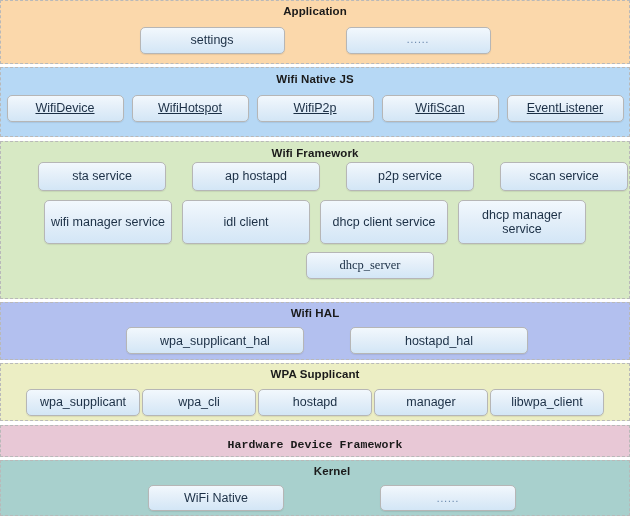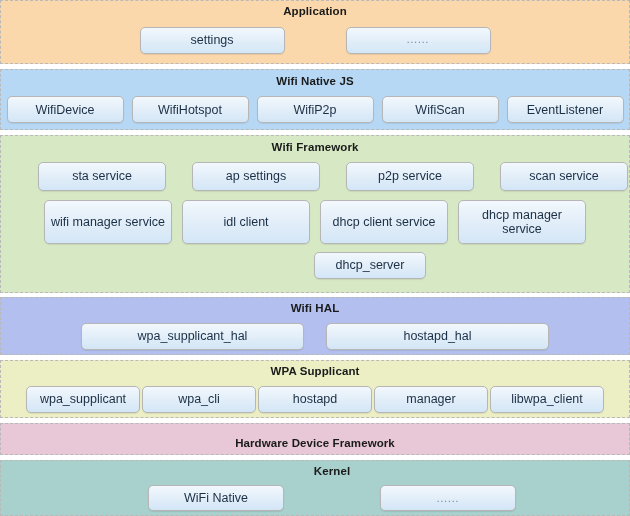--- a/index.html
+++ b/index.html
@@ -69,40 +69,40 @@
     letter-spacing: 1px;
   }
 
   
   #layer-application { height: 64px; background: #fbd8ab; }
   #layer-application .layer-title { margin-top: 5px; }
   #layer-application .row { margin-top: 9px; gap: 61px; }
   #layer-application .node { width: 145px; height: 27px; }
 
   
-  #layer-nativejs { height: 61px; background: #b6d8f5; }
+  #layer-nativejs { height: 70px; background: #b6d8f5; }
   #layer-nativejs .layer-title { margin-top: 6px; }
   #layer-nativejs .row { margin-top: 9px; gap: 8px; }
-  #layer-nativejs .node { width: 117px; height: 27px; }
+  #layer-nativejs .node { width: 117px; height: 27px; text-decoration: underline; }
 
   
   #layer-framework { height: 158px; background: #d7e9c4; }
   #layer-framework .layer-title { margin-top: 6px; }
-  #layer-framework .row-1 { margin-top: 9px; gap: 26px; padding-left: 36px; }
+  #layer-framework .row-1 { margin-top: 3px; gap: 26px; padding-left: 36px; }
   #layer-framework .row-1 .node { width: 128px; height: 29px; }
   #layer-framework .row-2 { margin-top: 9px; gap: 10px; }
   #layer-framework .row-2 .node { width: 128px; height: 44px; }
   #layer-framework .row-3 { margin-top: 8px; justify-content: center; padding-left: 110px; }
-  #layer-framework .row-3 .node { width: 112px; height: 27px; }
+  #layer-framework .row-3 .node { width: 128px; height: 27px; font-family: Liberation Serif, serif; }
 
   
   #layer-hal { height: 58px; background: #b3c0ef; }
   #layer-hal .layer-title { margin-top: 5px; }
   #layer-hal .row { margin-top: 8px; gap: 22px; }
-  #layer-hal .node { width: 223px; height: 27px; }
+  #layer-hal .node { width: 178px; height: 27px; margin-left: 24px; }
 
   
   #layer-wpa { height: 58px; background: #eceec4; }
   #layer-wpa .layer-title { margin-top: 5px; }
   #layer-wpa .row { margin-top: 8px; gap: 2px; }
   #layer-wpa .node { width: 114px; height: 27px; }
 
   
   #layer-hdf { height: 32px; background: #e8c8d6; justify-content: center; }
 
@@ -134,21 +134,21 @@
       <div class="node">WifiScan</div>
       <div class="node">EventListener</div>
     </div>
   </section>
 
   <section class="layer" id="layer-framework">
     <div class="layer-title">Wifi Framework</div>
 
     <div class="row row-1">
       <div class="node">sta service</div>
-      <div class="node">ap settings</div>
+      <div class="node">ap hostapd</div>
       <div class="node">p2p service</div>
       <div class="node">scan service</div>
     </div>
 
     <div class="row row-2">
       <div class="node">wifi manager service</div>
       <div class="node">idl client</div>
       <div class="node">dhcp client service</div>
       <div class="node">dhcp manager service</div>
     </div>
@@ -171,21 +171,21 @@
     <div class="row">
       <div class="node">wpa_supplicant</div>
       <div class="node">wpa_cli</div>
       <div class="node">hostapd</div>
       <div class="node">manager</div>
       <div class="node">libwpa_client</div>
     </div>
   </section>
 
   <section class="layer" id="layer-hdf">
-    <div class="layer-title" style="margin-top:9px;">Hardware Device Framework</div>
+    <div class="layer-title" style="margin-top:9px;font-family:Liberation Mono, monospace;">Hardware Device Framework</div>
   </section>
 
   <section class="layer" id="layer-kernel">
     <div class="layer-title">Kernel</div>
     <div class="row">
       <div class="node">WiFi Native</div>
       <div class="node ellipsis">......</div>
     </div>
   </section>
 

